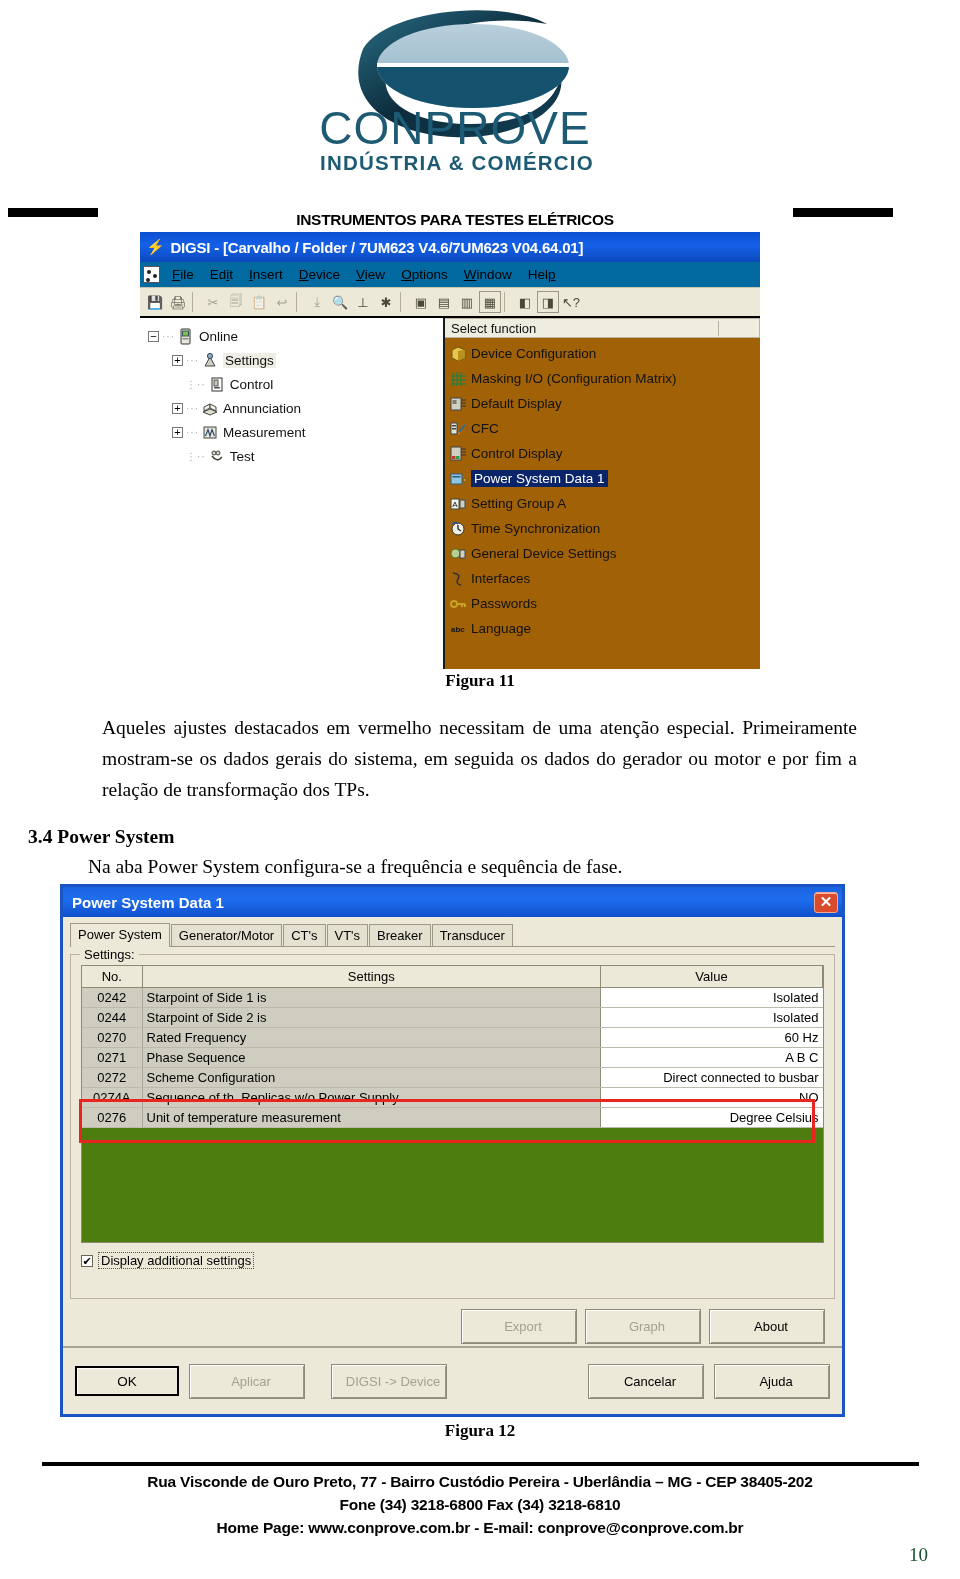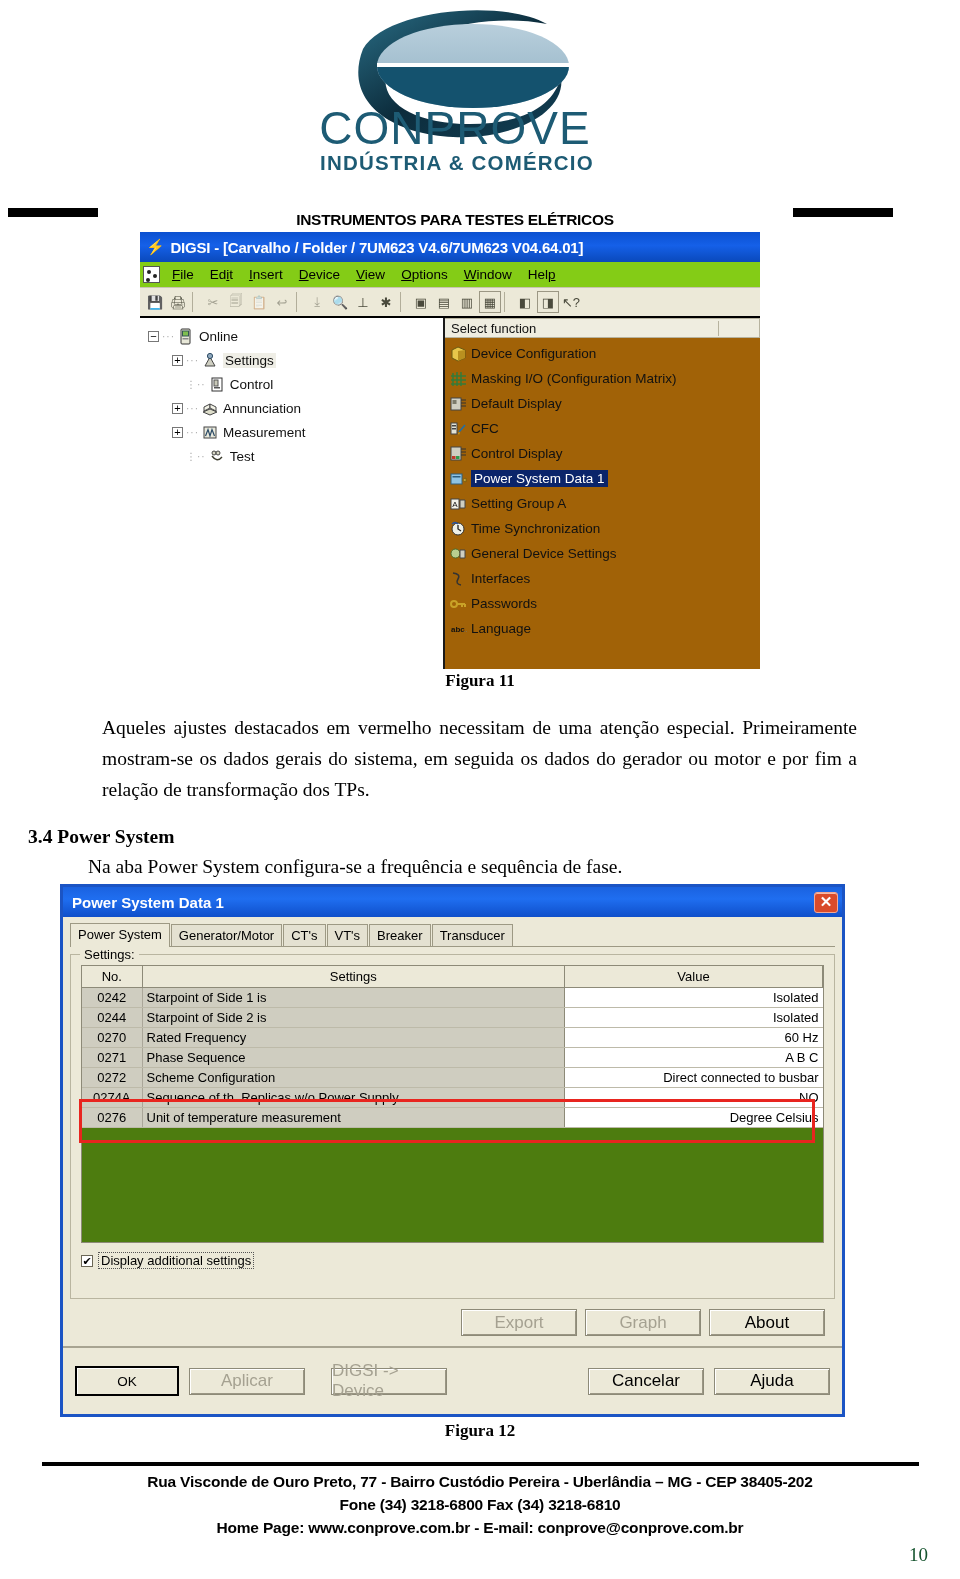--- a/index.html
+++ b/index.html
@@ -34,21 +34,21 @@
   }
   .digsi-title {
     height:30px;
     background: linear-gradient(to bottom,#0b50d0 0%, #1560e8 45%, #0a49bb 100%);
     display:flex; align-items:center; gap:6px; padding:0 6px;
     color:#fff; font-weight:700; font-size:15px; white-space:nowrap;
     letter-spacing:-0.2px;
   }
   .digsi-title .ticon { font-size:15px; color:#ffe37a; }
   .digsi-menu {
-    height:26px; background:#84cc16; border-bottom:1px solid #c8c4b0;
+    height:26px; background:#0369a1; border-bottom:1px solid #c8c4b0;
     display:flex; align-items:center; gap:0px; padding:0 3px;
   }
   .digsi-menu .mi {
     font-size:13.5px; color:#000; padding:2px 8px; white-space:nowrap;
   }
   .digsi-menu .mi u { text-decoration:underline; }
   .doc-glyph {
     width:17px; height:17px; border:1px solid #555; background:#fff;
     margin-right:4px; position:relative; flex:0 0 auto;
   }
@@ -150,41 +150,41 @@
   table.grid th {
     background:#ece9d8; border-right:1px solid #8d8a78; border-bottom:1px solid #8d8a78;
     font-weight:400; height:21px; color:#000;
   }
   table.grid td {
     height:20px; border-bottom:1px solid #bdbaa9; color:#000; padding:0 4px;
   }
   td.c-no { background:#cfcdc0; width:60px; text-align:center; border-right:1px solid #aaa699;}
   td.c-set { background:#cfcdc0; border-right:1px solid #8d8a78; }
   td.c-val { background:#ffffff; text-align:right; }
-  th.h-no{width:60px;} th.h-val{width:258px;}
+  th.h-no{width:60px;} th.h-val{width:222px;}
 
   .redbox {
     position:absolute; left:8px; top:144px; width:736px; height:44px;
     border:3px solid #e8251f; pointer-events:none;
   }
 
   .chk-row { display:flex; align-items:center; margin-top:9px; font-size:13px; }
   .chkbox {
     width:12px;height:12px;border:1px solid #6b6756;background:#fff;margin-right:5px;
     display:flex;align-items:center;justify-content:center;font-size:11px;line-height:10px;color:#000;
   }
   .chk-label { border:1px dotted #555; padding:0 2px; }
 
   .btnrow {
     display:flex; gap:8px; justify-content:flex-end; padding:10px 10px 0 0;
   }
   .btn {
-    width:116px; height:27px; background:#ece9d8; border:1px solid #8d8a78;
+    width:116px; height:35px; background:#ece9d8; border:1px solid #8d8a78;
     box-shadow: inset 1px 1px 0 #fff, inset -1px -1px 0 #9a9684;
-    font-size:17px; display:flex; align-items:center; justify-content:center; color:#000;
+    font-size:13px; display:flex; align-items:center; justify-content:center; color:#000;padding-left:8px;
   }
   .btn.dis { color:#a5a191; }
 
   .psd-footbar {
     position:absolute; left:0; right:0; bottom:0; height:68px;
     border-top:2px solid #a8a492; background:#ece9d8;
     display:flex; align-items:center; padding:0 12px;
   }
   .btn-ok { width:104px;height:30px; border:2px solid #000; background:#ece9d8;
             box-shadow: inset 1px 1px 0 #fff; font-size:13.5px;

